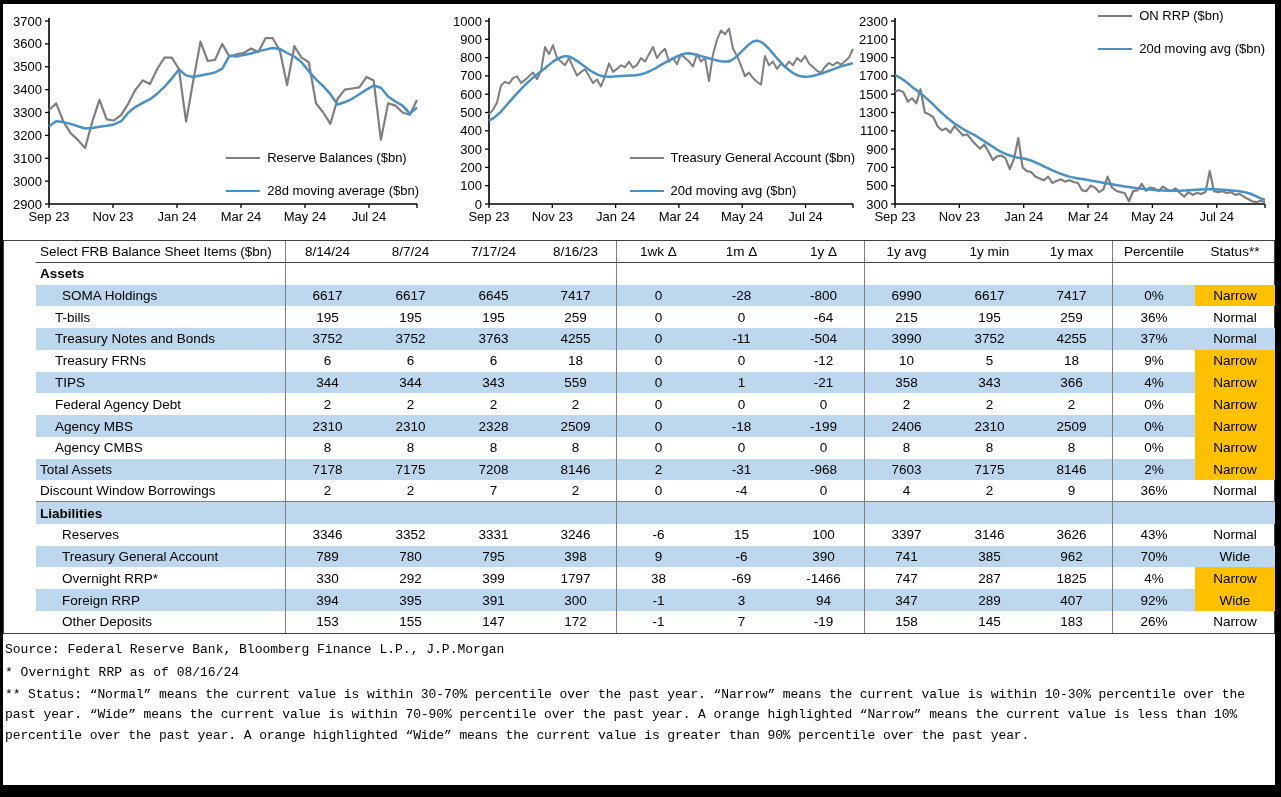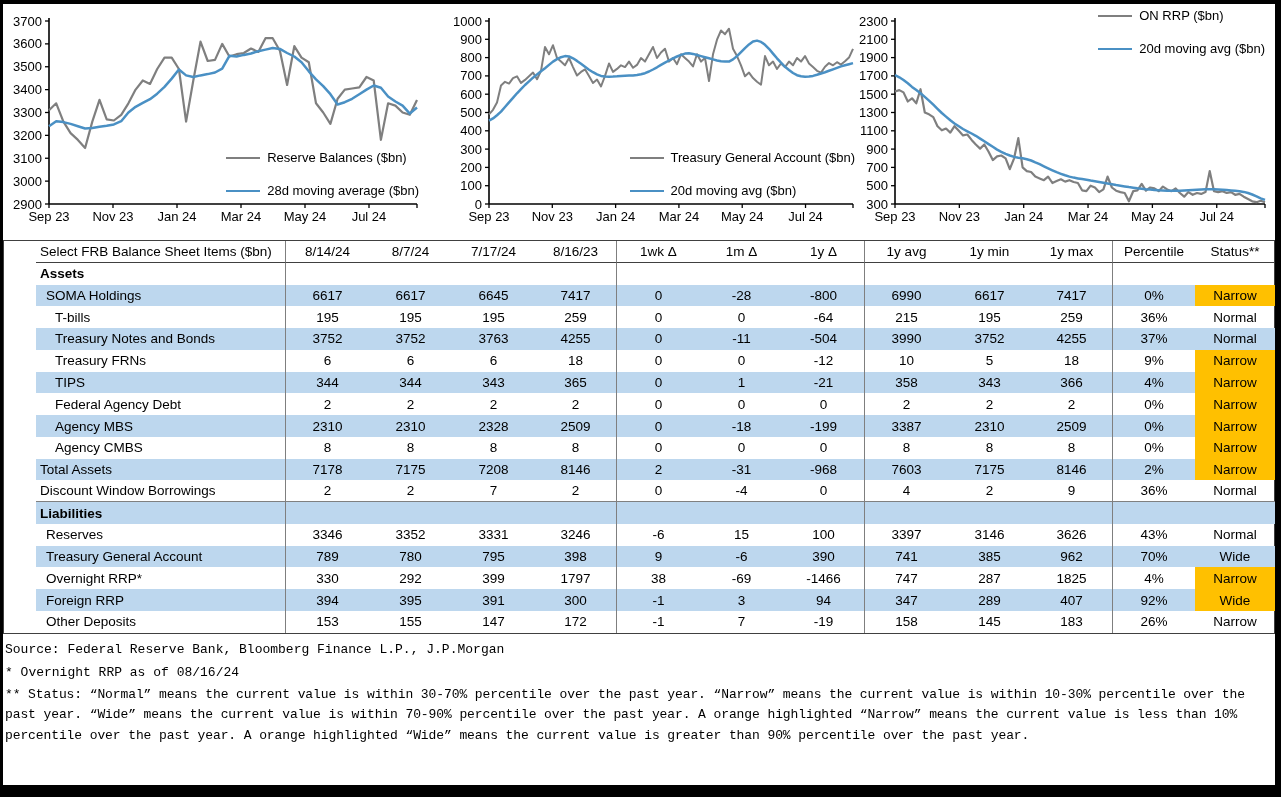--- a/index.html
+++ b/index.html
@@ -21,21 +21,21 @@
   .lg-tr{right:6px;top:-2px;}
   .lg-item{display:flex;align-items:center;gap:7px;font-size:13px;line-height:17px;white-space:nowrap;}
   .lg-swatch{display:inline-block;width:34px;height:0;border-top-style:solid;border-top-width:2.6px;}
 
   
   .frb-table{display:grid;width:1272px;margin-left:0px;
     grid-template-columns:282px 83px 83px 83px 82px 83px 83px 82px 83px 83px 82px 82px 80px;
     grid-auto-rows:21.78px;border:1.5px solid #404040;}
   .tc{display:flex;align-items:center;justify-content:center;font-size:13.5px;overflow:hidden;white-space:nowrap;}
   .lbl{justify-content:flex-start;padding-left:4px;margin-left:32px;}
-  .ind1{padding-left:10px;}
+  .ind1{padding-left:26px;}
   .ind2{padding-left:19px;}
   .sec{font-weight:bold;}
   .st{background:#BDD7EE;}
   .hl{background:#FFC000;}
   .gb{border-right:1.5px solid #7f7f7f;}
   .hdr{border-bottom:1.5px solid #404040;}
   .bb{border-bottom:1.2px solid #808080;}
 
   
   .footer{padding:5px 3px 0 2px;font-family:Liberation Mono, monospace;}
@@ -282,21 +282,21 @@
         <div class="tc gb ">-12</div>
         <div class="tc ">10</div>
         <div class="tc ">5</div>
         <div class="tc gb ">18</div>
         <div class="tc ">9%</div>
         <div class="tc hl">Narrow</div>
         <div class="tc lbl ind2 gb st">TIPS</div>
         <div class="tc st">344</div>
         <div class="tc st">344</div>
         <div class="tc st">343</div>
-        <div class="tc gb st">365</div>
+        <div class="tc gb st">559</div>
         <div class="tc st">0</div>
         <div class="tc st">1</div>
         <div class="tc gb st">-21</div>
         <div class="tc st">358</div>
         <div class="tc st">343</div>
         <div class="tc gb st">366</div>
         <div class="tc st">4%</div>
         <div class="tc hl">Narrow</div>
         <div class="tc lbl ind2 gb">Federal Agency Debt</div>
         <div class="tc ">2</div>
@@ -312,21 +312,21 @@
         <div class="tc ">0%</div>
         <div class="tc hl">Narrow</div>
         <div class="tc lbl ind2 gb st">Agency MBS</div>
         <div class="tc st">2310</div>
         <div class="tc st">2310</div>
         <div class="tc st">2328</div>
         <div class="tc gb st">2509</div>
         <div class="tc st">0</div>
         <div class="tc st">-18</div>
         <div class="tc gb st">-199</div>
-        <div class="tc st">3387</div>
+        <div class="tc st">2406</div>
         <div class="tc st">2310</div>
         <div class="tc gb st">2509</div>
         <div class="tc st">0%</div>
         <div class="tc hl">Narrow</div>
         <div class="tc lbl ind2 gb">Agency CMBS</div>
         <div class="tc ">8</div>
         <div class="tc ">8</div>
         <div class="tc ">8</div>
         <div class="tc gb ">8</div>
         <div class="tc ">0</div>

